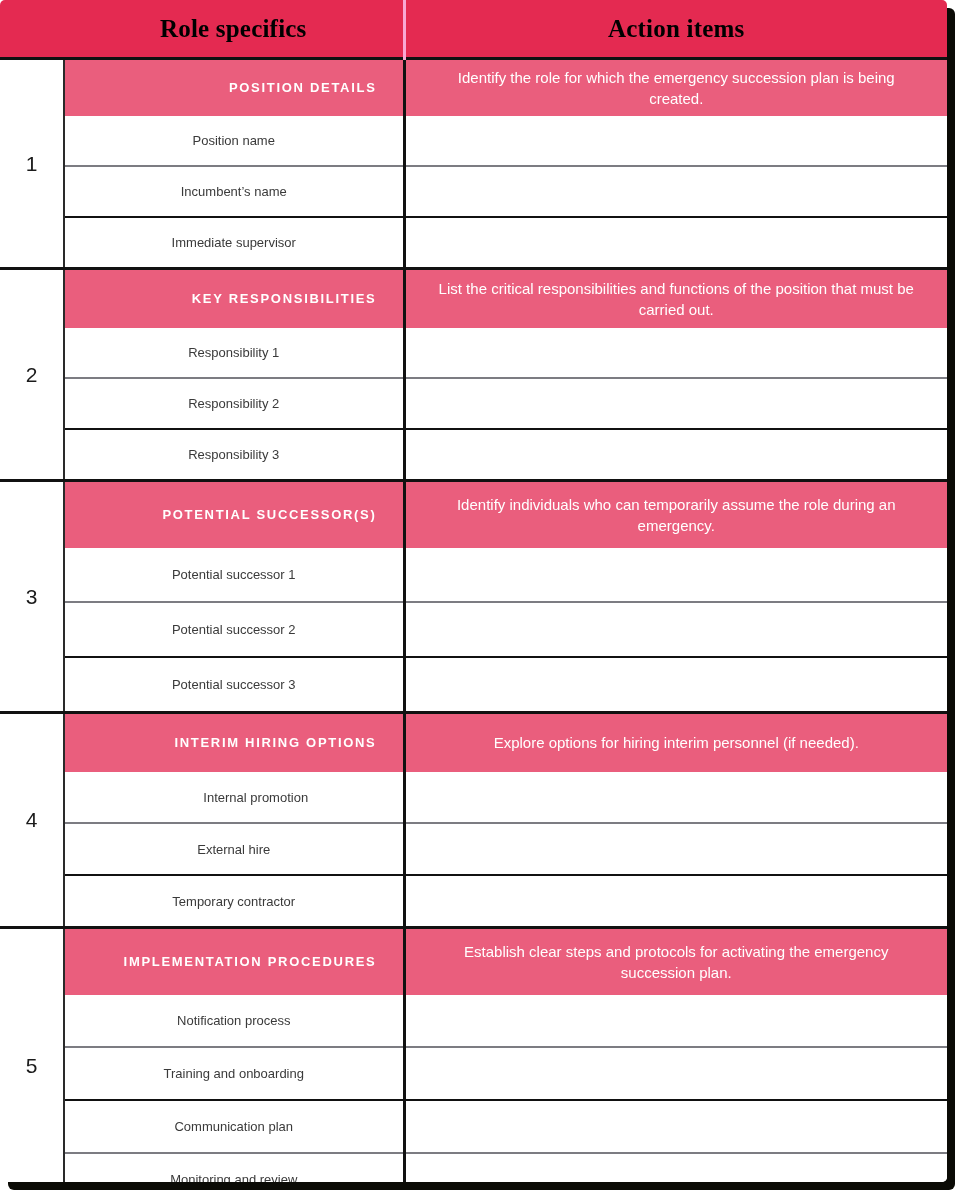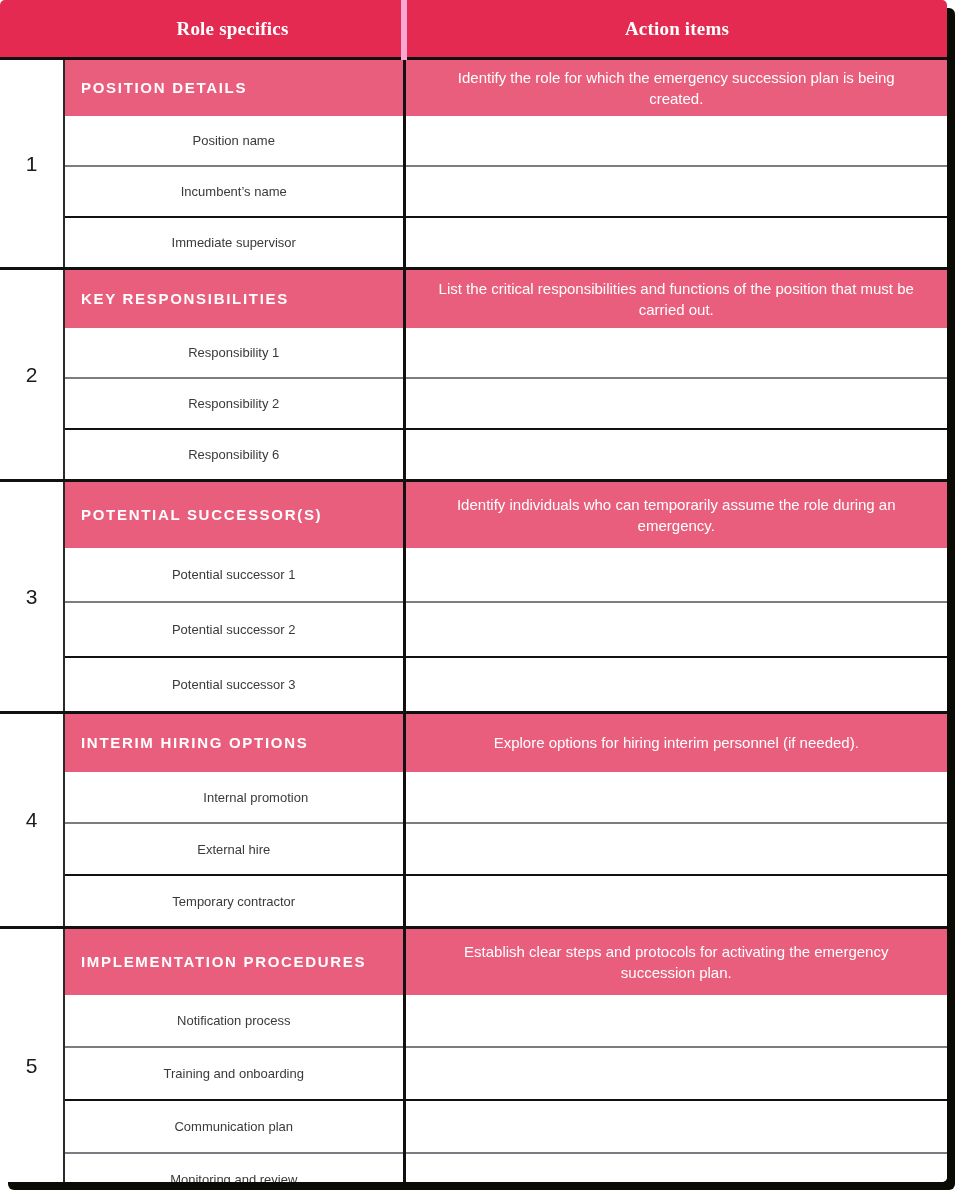--- a/index.html
+++ b/index.html
@@ -56,53 +56,53 @@
   tr.head-row td {
     background: #e42a51;
     height: 57px;
     padding: 0;
     border: 0;
   }
   tr.head-row td.head-num {
     border-right: 0;
   }
   .head-title {
-    color: #ffffff;
+    color: #000000;
     font-family: "Liberation Serif", serif;
     font-weight: bold;
-    font-size: 19px;
+    font-size: 25px;
     text-align: center;
     line-height: 57px;
     letter-spacing: 0.2px;
   }
   tr.head-row td.head-act {
-    border-left: 6px solid #f9a8d4;
+    border-left: 3px solid #f9a8d4;
     margin-top: 28px;
   }
 
   
   tr.band-row td {
     padding: 0;
     background: #ea5e7d;
   }
   tr.band-row td.band-num {
     background: #ffffff;
   }
   tr.band-row td.band-act {
     border-left: 3px solid #111111;
   }
 
   .band-label {
     color: #ffffff;
-    font-size: 15px;
+    font-size: 13px;
     font-weight: bold;
     letter-spacing: 1.7px;
-    text-align: left;
+    text-align: right;
     line-height: 1.35;
-    padding: 0 16px;
+    padding: 0 26px;
   }
   .band-desc {
     color: #ffffff;
     font-size: 15px;
     font-weight: normal;
     text-align: center;
     line-height: 1.42;
     padding: 0 26px;
   }
 
@@ -193,21 +193,21 @@
           </tr>
           <tr class="sub-row">
             <td class="sub-role rule-gray" style="height: 49px;"><span>Responsibility 1</span></td>
             <td class="sub-act rule-gray"><span></span></td>
           </tr>
           <tr class="sub-row">
             <td class="sub-role rule-black" style="height: 49px;"><span>Responsibility 2</span></td>
             <td class="sub-act rule-black"><span></span></td>
           </tr>
           <tr class="sub-row">
-            <td class="sub-role rule-none" style="height: 49px;"><span>Responsibility 6</span></td>
+            <td class="sub-role rule-none" style="height: 49px;"><span>Responsibility 3</span></td>
             <td class="sub-act rule-none"><span></span></td>
           </tr>
           <tr class="band-row">
             <td class="band-num vline-right num-cell" rowspan="4" style="border-top: 3px solid rgb(17, 17, 17); border-bottom: 3px solid rgb(17, 17, 17);"><span>3</span></td>
             <td class="band-role" style="height: 66px; border-top: 3px solid rgb(17, 17, 17);">
               <div class="band-label">POTENTIAL SUCCESSOR(S)</div>
             </td>
             <td class="band-act" style="border-top: 3px solid rgb(17, 17, 17);">
               <div class="band-desc">Identify individuals who can temporarily assume the role during an emergency.</div>
             </td>

